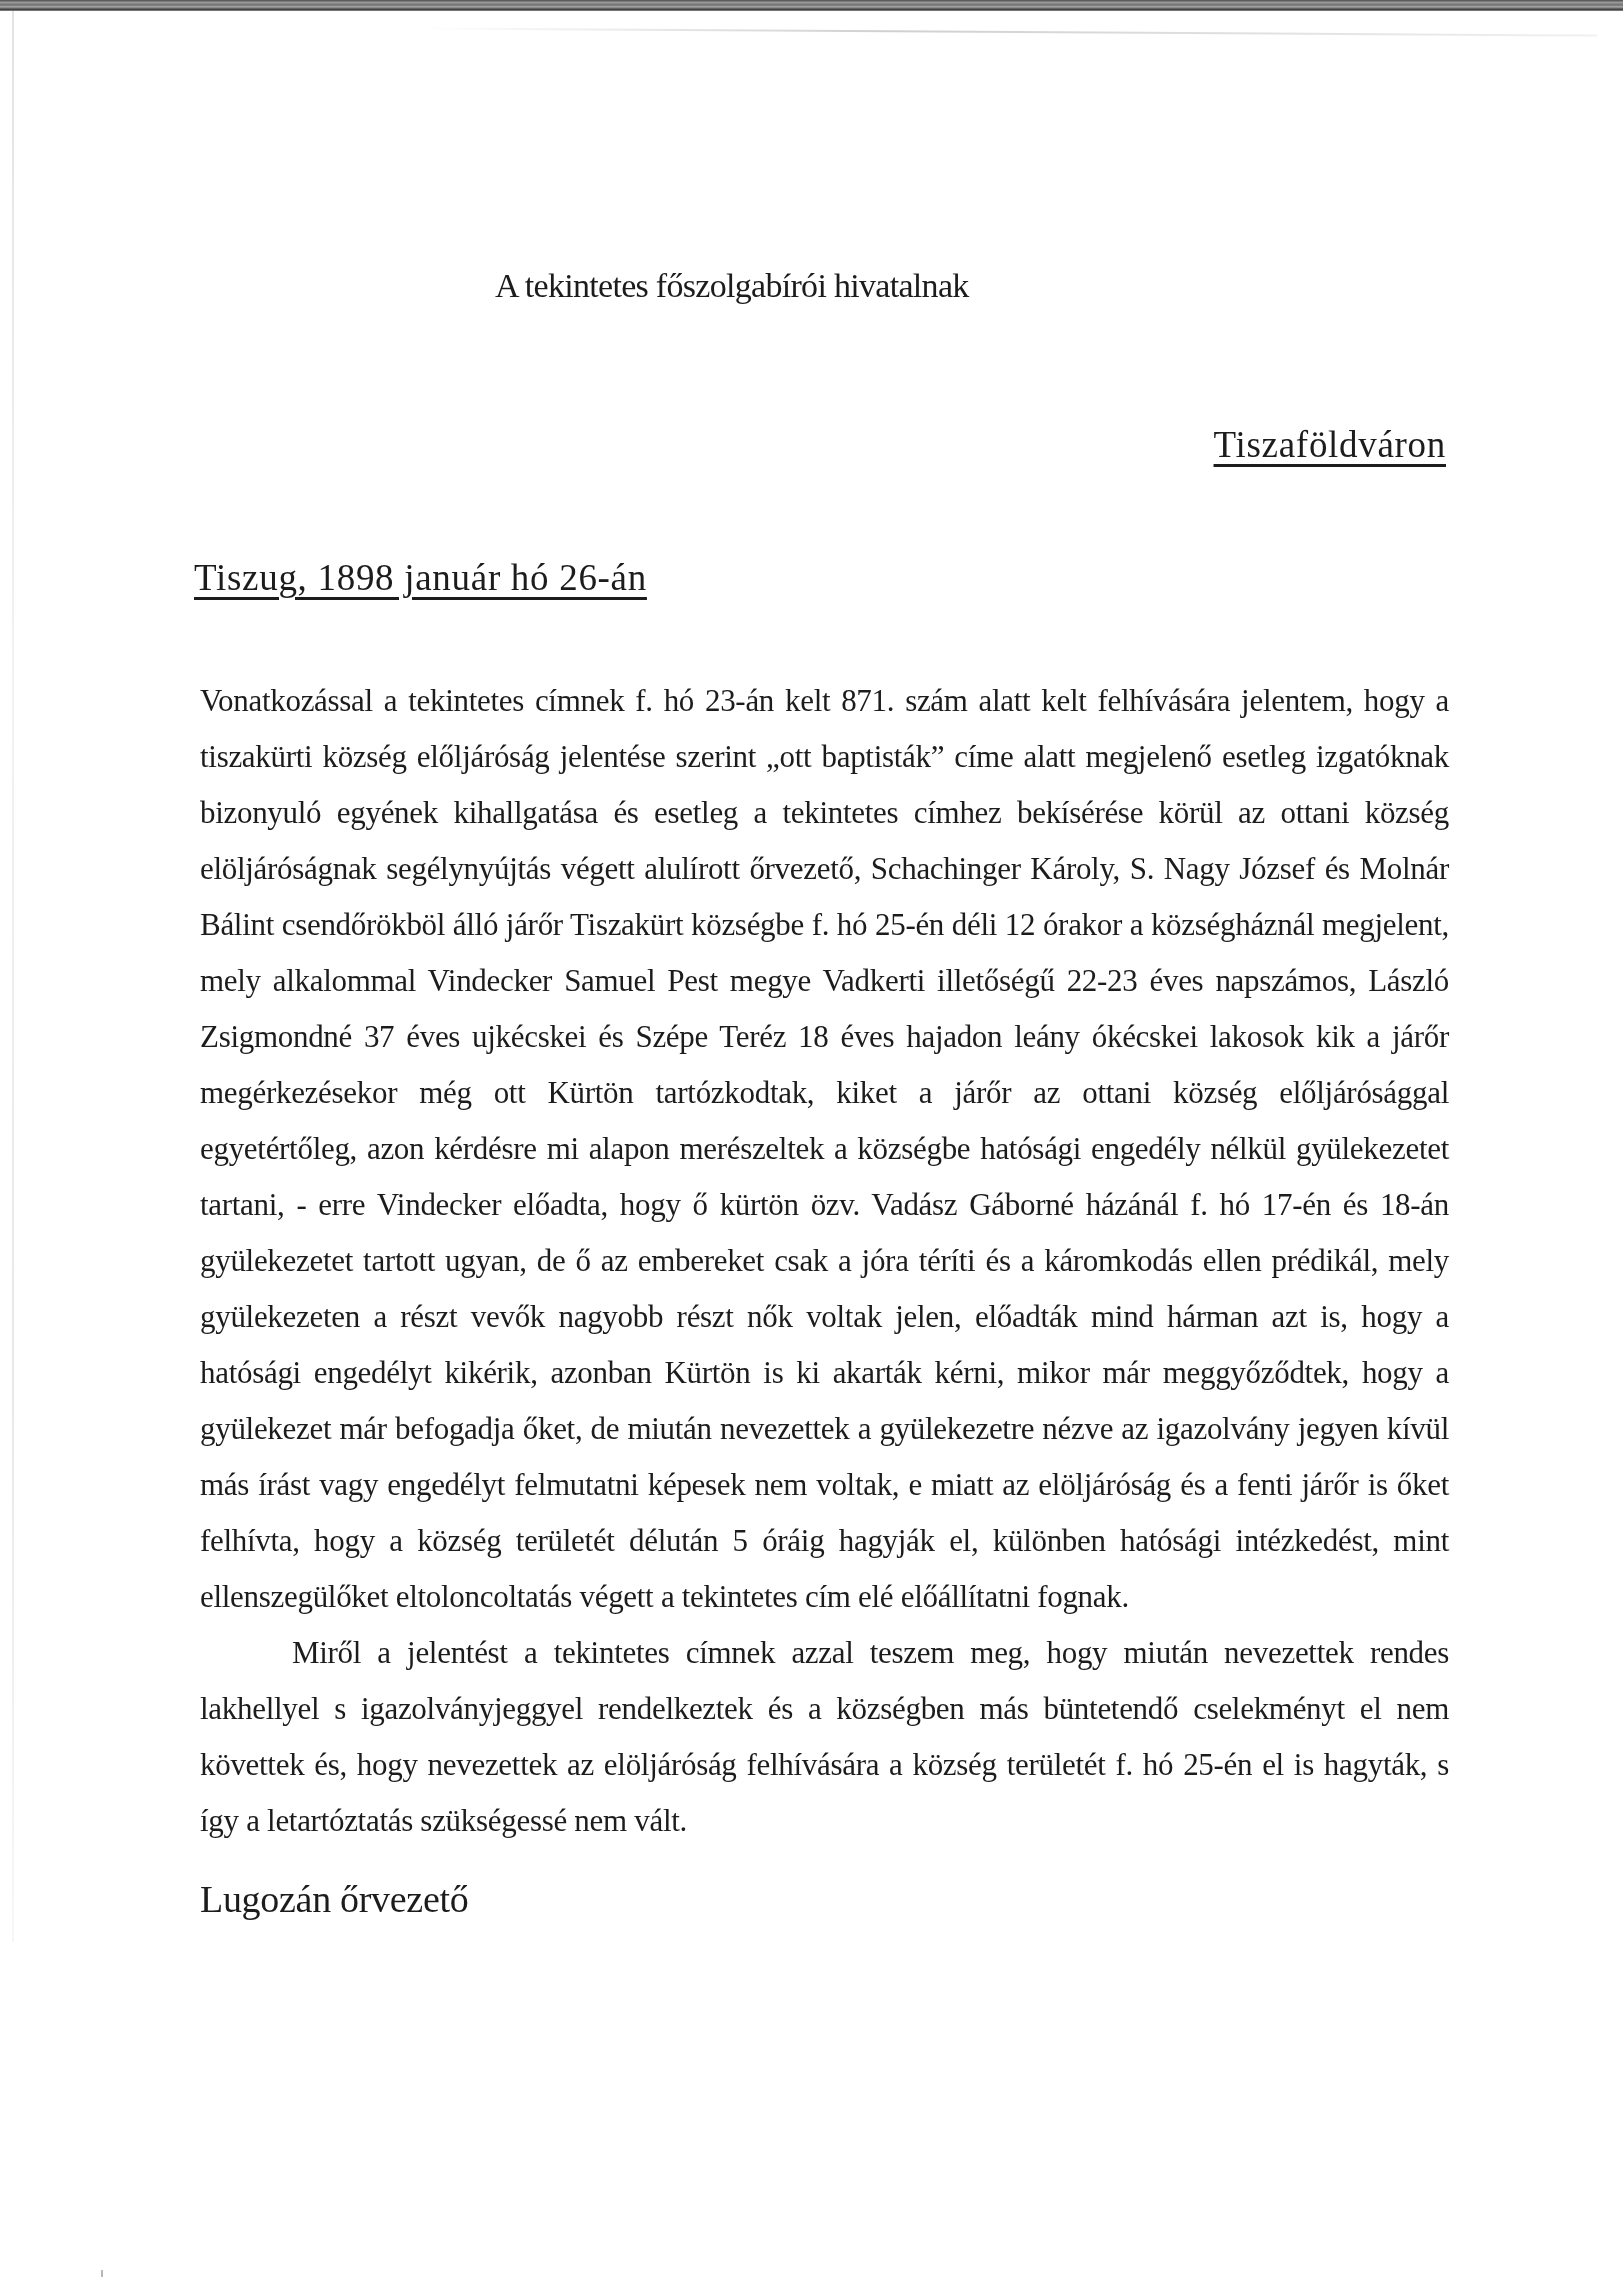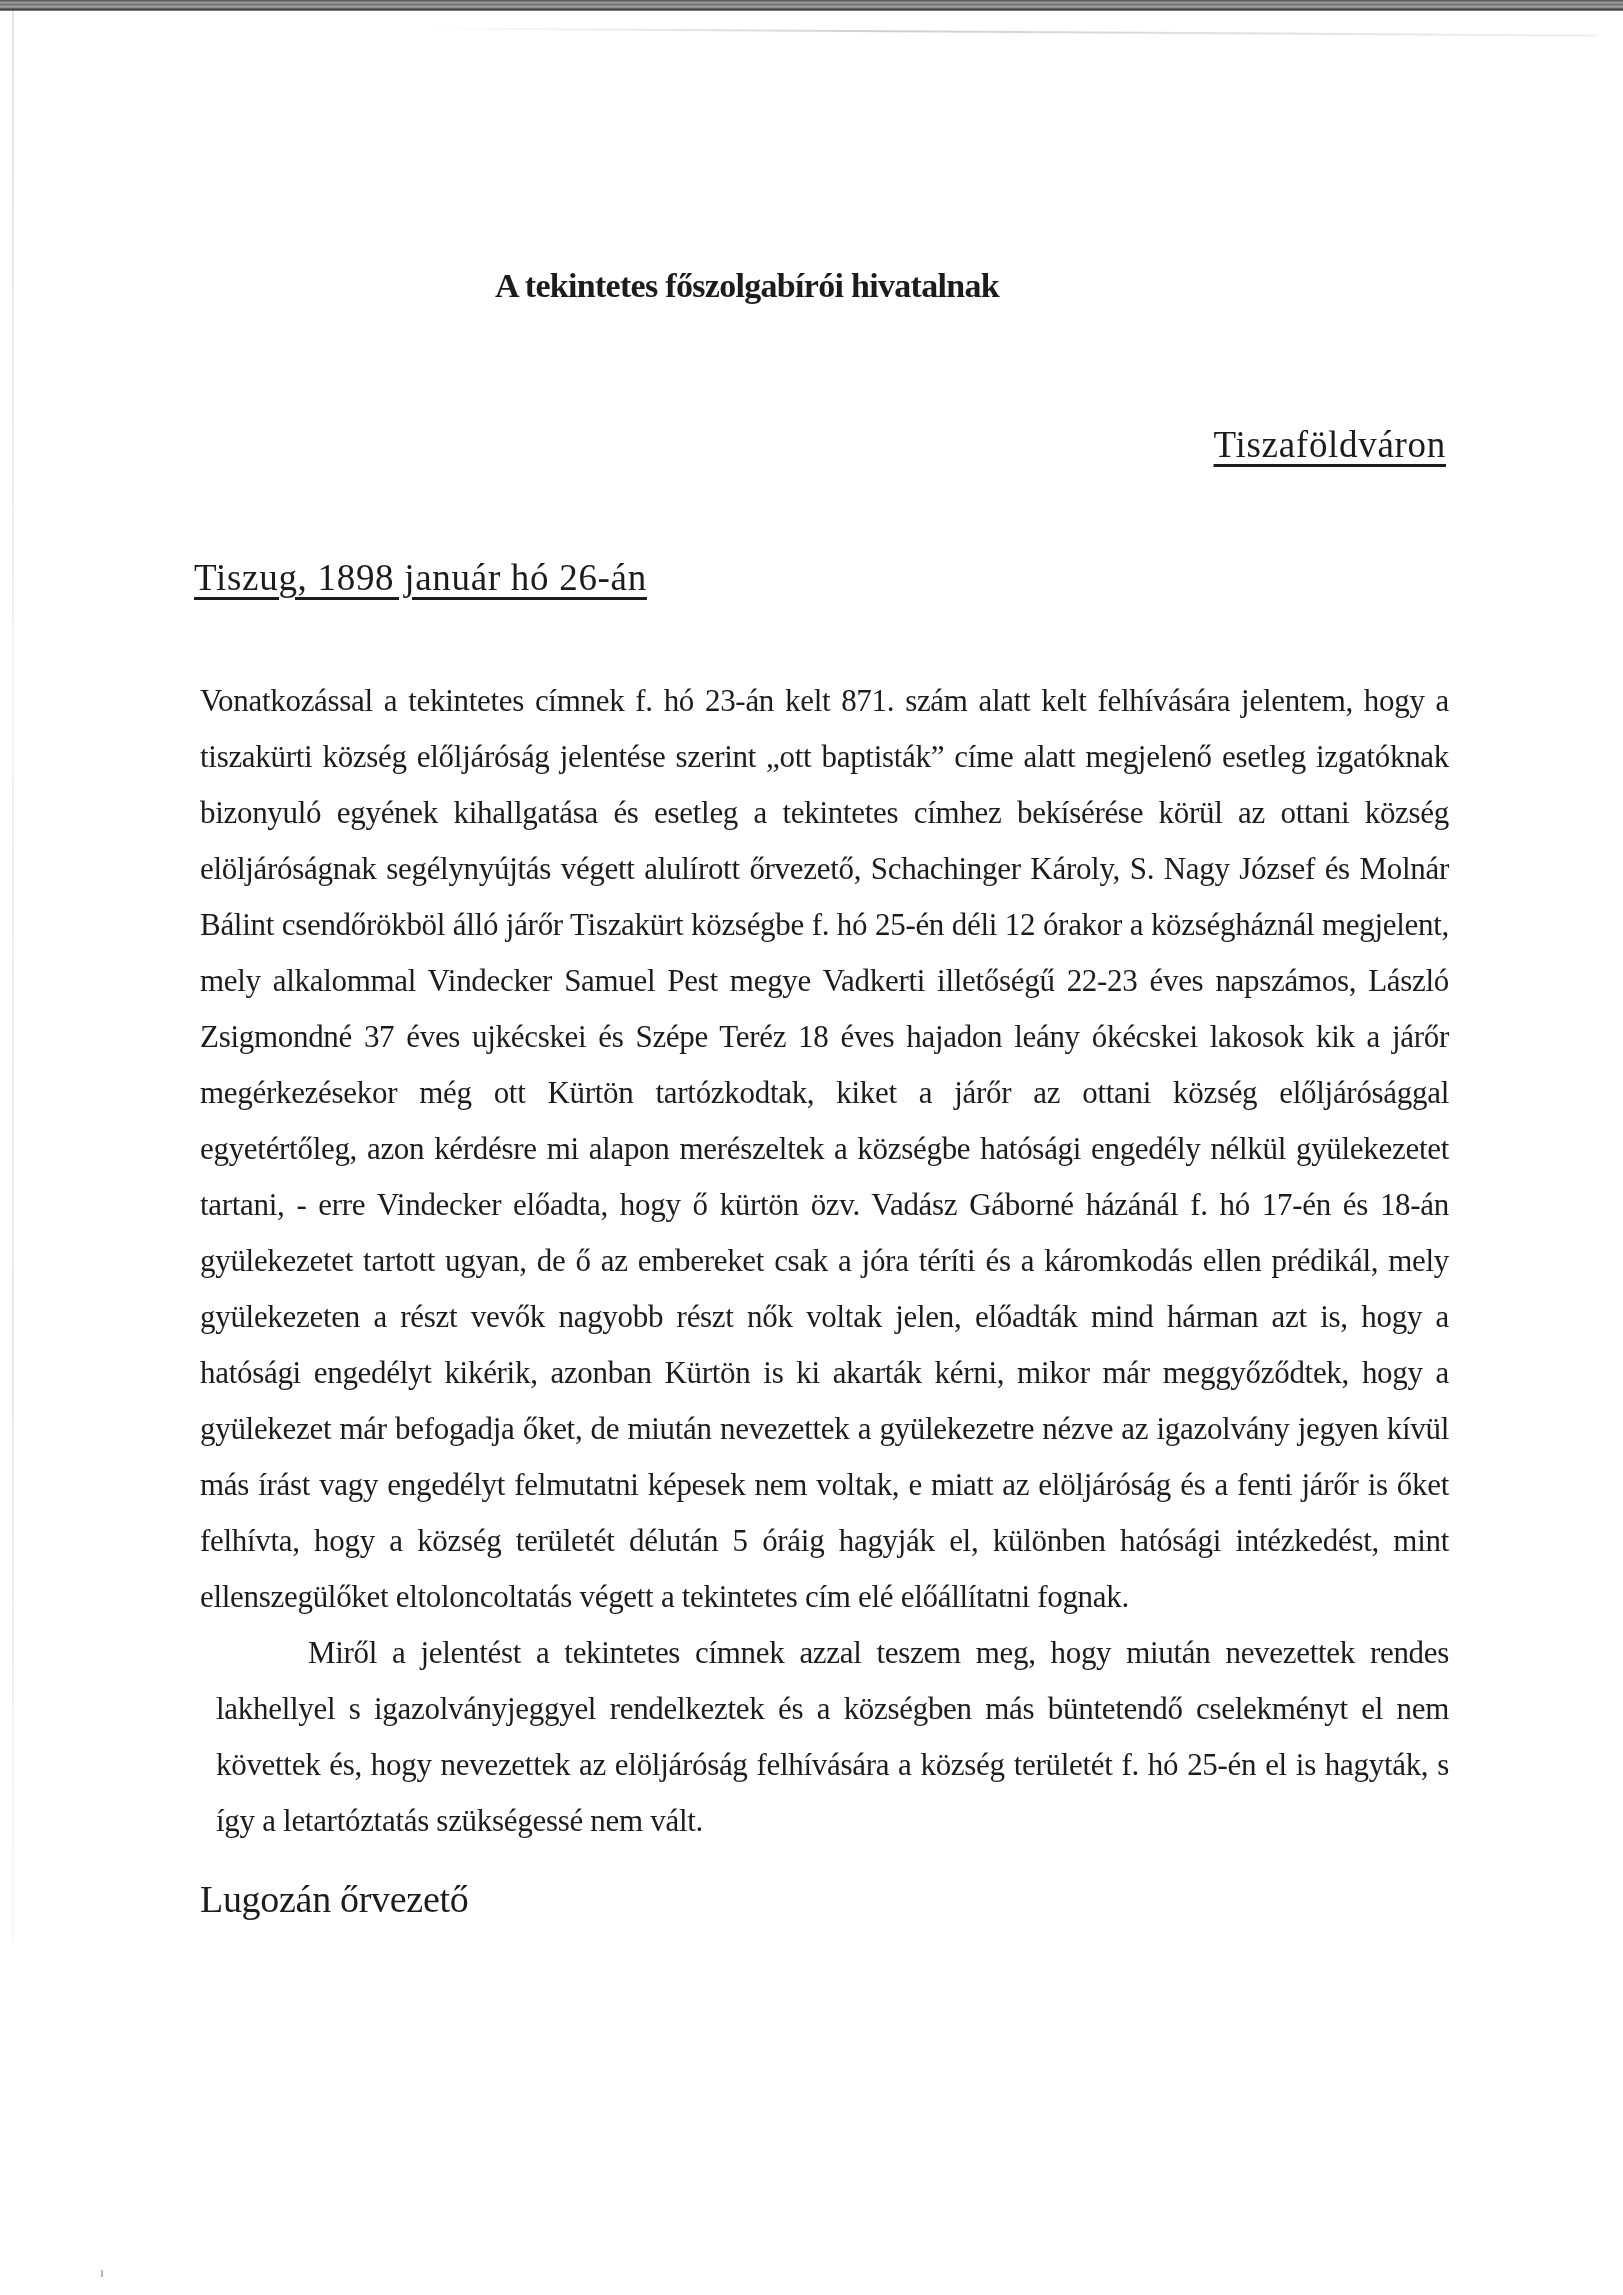--- a/index.html
+++ b/index.html
@@ -52,21 +52,21 @@
     background: #9a9a9a;
     opacity: .7;
   }
   
   .title {
     position: absolute;
     top: 267px; left: 495px;
     font-size: 34px;
     letter-spacing: -0.7px;
     white-space: nowrap;
-    font-weight: bold;
+    font-weight: normal;
     margin: 0;
   }
   .place {
     position: absolute;
     top: 423px; right: 177px;
     font-size: 37px;
     letter-spacing: 0.7px;
     text-decoration: underline;
     text-underline-offset: 6.5px;
     white-space: nowrap;
@@ -88,21 +88,20 @@
     font-size: 31px;
     line-height: 56px;
     letter-spacing: -0.3px;
     text-align: justify;
   }
   .body-text p {
     margin: 0;
   }
   .body-text p.indented {
     text-indent: 92px;
-    margin-left: 16px;
   }
   .signature {
     margin-top: 22px;
     text-align: left;
     font-size: 38px;
     letter-spacing: -0.3px;
   }
 </style>
 </head>
 <body>

